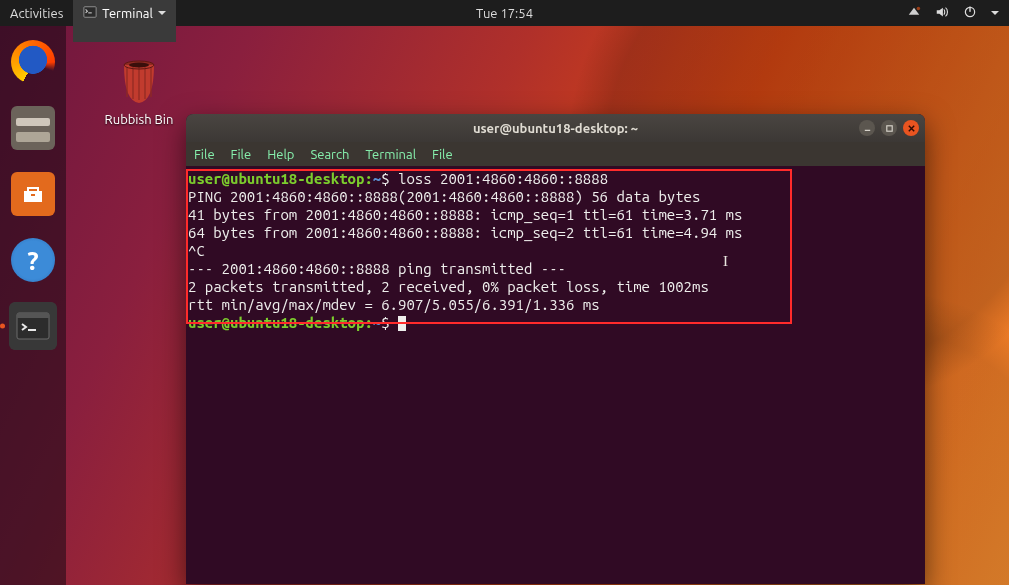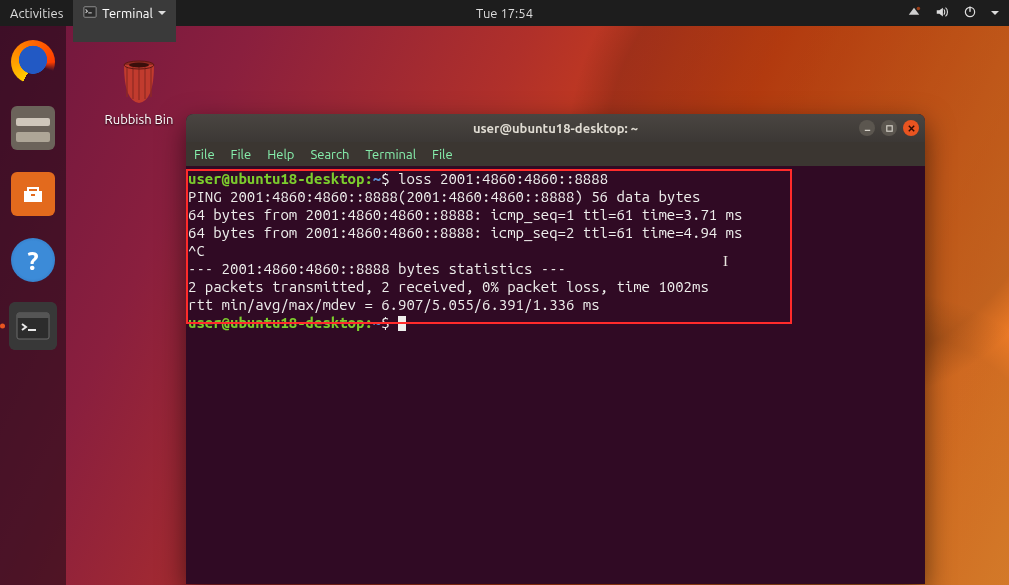--- a/index.html
+++ b/index.html
@@ -165,24 +165,24 @@
       <span>File</span>
       <span>File</span>
       <span>Help</span>
       <span>Search</span>
       <span>Terminal</span>
       <span>File</span>
     </div>
 
     <div class="term-body"><span class="prompt-user">user@ubuntu18-desktop</span><span class="prompt-user">:</span><span class="prompt-path">~</span><span>$ </span><span>loss 2001:4860:4860::8888</span>
 <span>PING 2001:4860:4860::8888(2001:4860:4860::8888) 56 data bytes</span>
-<span>64 bytes from 2001:4860:4860::8888: icmp_seq=1 ttl=61 time=3.71 ms</span>
+<span>41 bytes from 2001:4860:4860::8888: icmp_seq=1 ttl=61 time=3.71 ms</span>
 <span>64 bytes from 2001:4860:4860::8888: icmp_seq=2 ttl=61 time=4.94 ms</span>
 <span>^C</span>
-<span>--- 2001:4860:4860::8888 bytes statistics ---</span>
+<span>--- 2001:4860:4860::8888 ping transmitted ---</span>
 <span>2 packets transmitted, 2 received, 0% packet loss, time 1002ms</span>
 <span>rtt min/avg/max/mdev = 6.907/5.055/6.391/1.336 ms</span>
 <span class="prompt-user">user@ubuntu18-desktop</span><span class="prompt-user">:</span><span class="prompt-path">~</span><span>$ </span><span class="cursor"></span></div>
 
     <div class="hl-box" style="left:0px;top:55px;width:602px;height:151px;"></div>
 
     <div class="ibeam" style="left:537px;top:139px;">I</div>
   </div>
 
 </div>

